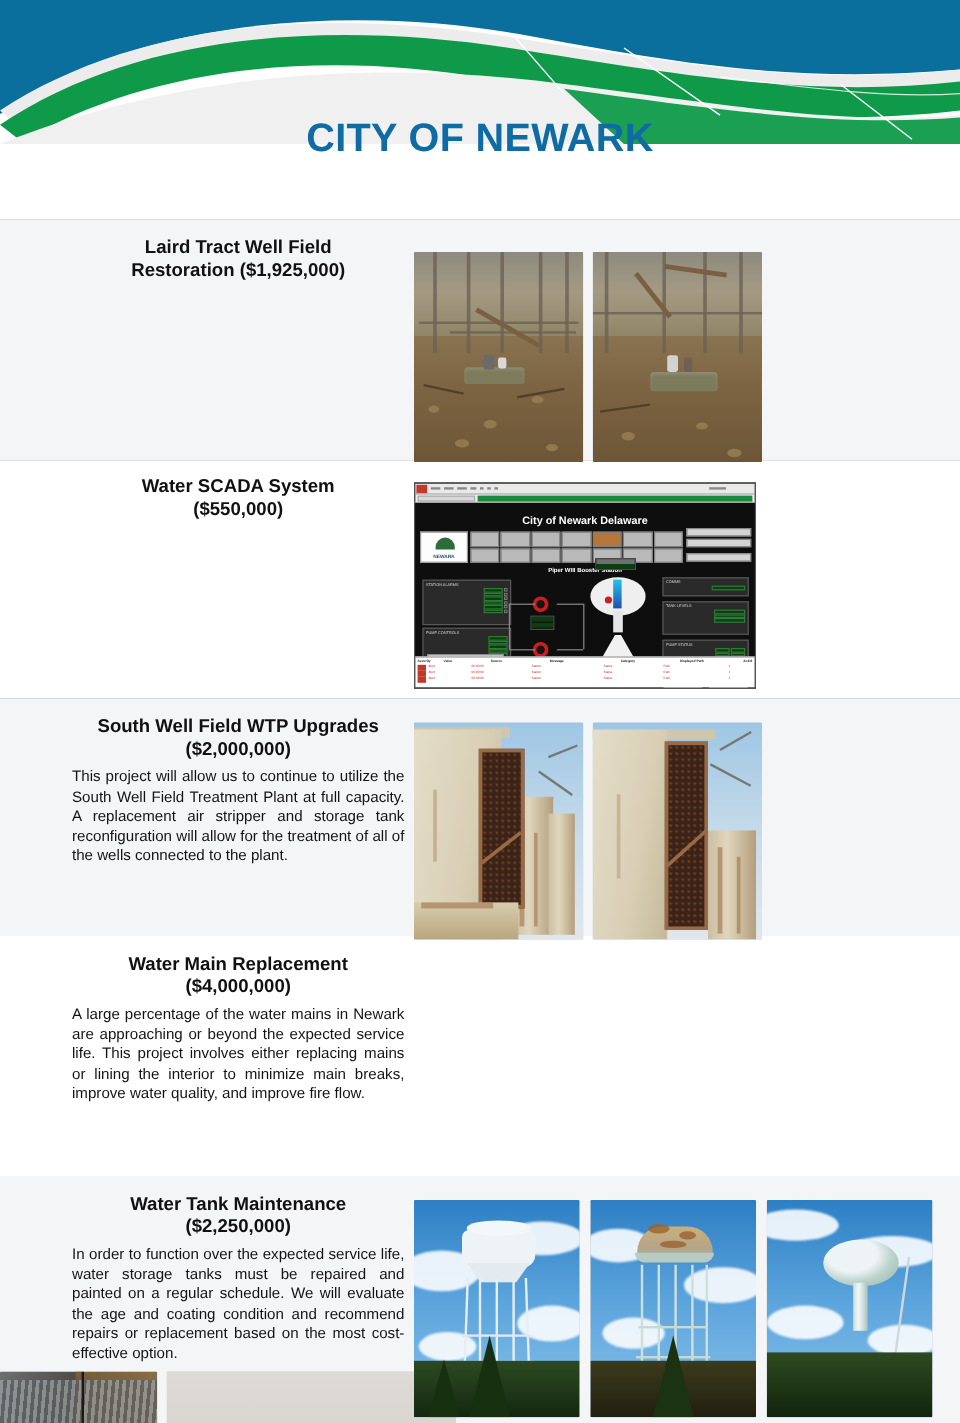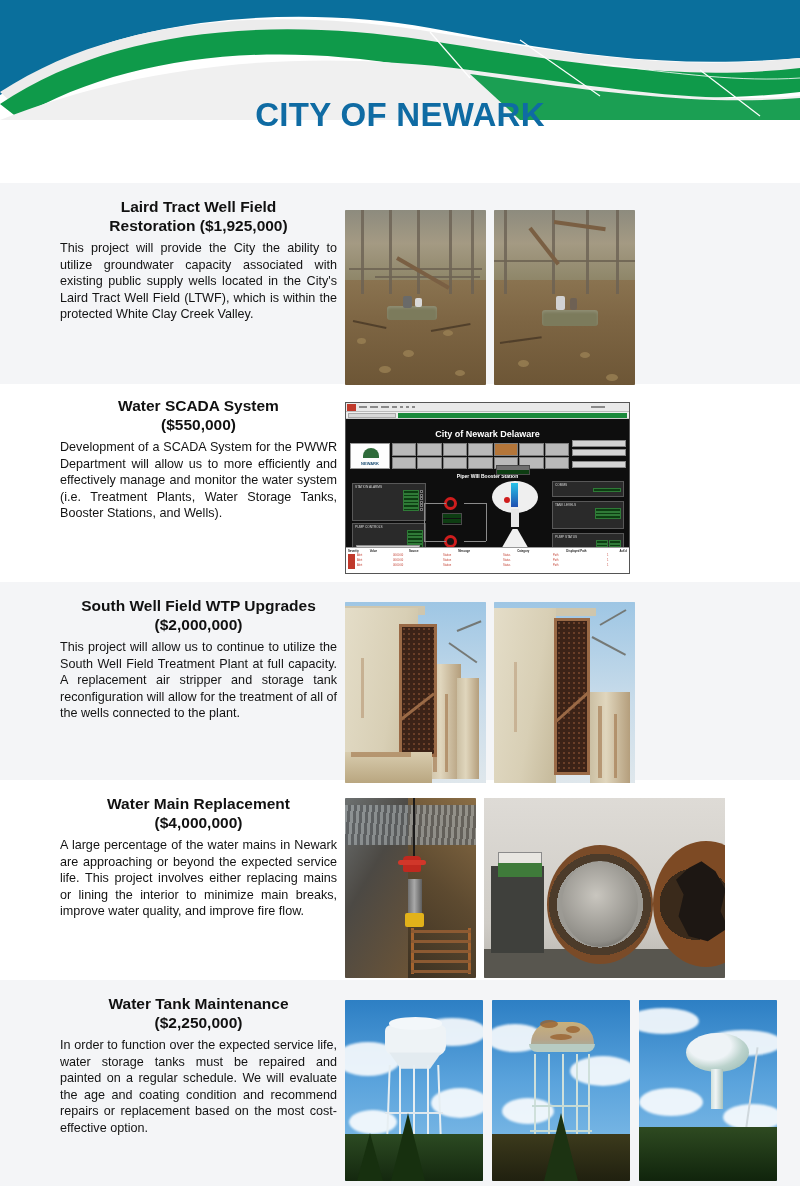--- a/index.html
+++ b/index.html
@@ -133,21 +133,21 @@
   .ph-strip .window { position:absolute; background:#3c2317; border:3px solid #9a6a46; }
   .ph-strip .mesh { position:absolute; inset:0; background:
       radial-gradient(circle at 2px 2px, #6a3f28 1px, transparent 1.2px) 0 0/5px 5px; }
   .ph-strip .brace { position:absolute; height:3px; background:#9a6a46; transform-origin:left center; }
   .ph-strip .tankr { position:absolute; background: linear-gradient(90deg,#cbbfa3,#e0d6bd 40%,#b49e7c 100%); }
   .ph-strip .rust { position:absolute; background:#9a6b3f; opacity:.55; }
   .ph-strip .branch { position:absolute; background:#6b6a62; transform-origin:left center; opacity:.85; }
   .ph-strip .skirt { position:absolute; left:0; bottom:0; width:62%; height:17%; background: linear-gradient(180deg,#d8ccae,#b9a680); }
 
   
-  .sec4 { padding-top: 14px; padding-bottom: 12px; height: 200px; }
+  .sec4 { padding-top: 14px; padding-bottom: 12px; height: 200px; flex-direction: column; }
   .sec4 .sec-media { padding-top: 4px; }
   .ph-trench { width: 131px; height: 180px; }
   .ph-trench .wallL { position:absolute; left:0; top:0; width:52%; height:100%;
        background: linear-gradient(120deg,#6d7171 0%, #4c4944 40%, #6c5436 100%); }
   .ph-trench .wallR { position:absolute; right:0; top:0; width:52%; height:100%;
        background: linear-gradient(220deg,#8a6d45 0%, #5d4a30 50%, #3c3122 100%); }
   .ph-trench .rockband { position:absolute; left:0; right:0; top:4%; height:22%;
        background: repeating-linear-gradient(95deg,#9aa0a2 0 3px,#5d6164 3px 6px); opacity:.75; }
   .ph-trench .hydrant { position:absolute; left:44%; top:32%; width:18px; height:16px; background:#c0291f; border-radius:4px 4px 2px 2px; }
   .ph-trench .hydrant:after { content:""; position:absolute; left:-5px; top:4px; width:28px; height:5px; background:#d1372a; border-radius:3px; }
@@ -228,21 +228,20 @@
     </svg>
     <div class="header-title">
       <span>CITY OF NEWARK</span>
     </div>
   </div>
 
   <div class="section gray sec1">
     <div class="sec-text">
       <div class="sec-title">Laird Tract Well Field
 Restoration ($1,925,000)</div>
-      <div class="sec-body">This project will provide the City the ability to utilize groundwater capacity associated with existing public supply wells located in the City's Laird Tract Well Field (LTWF), which is within the protected White Clay Creek Valley.</div>
     </div>
     <div class="sec-media">
       <div class="photo ph-woods">
         <div class="sky"></div>
           <div class="ground"></div>
         <div class="trunk" style="left:16px;"></div>
           <div class="trunk" style="left:44px;"></div>
         <div class="trunk" style="left:72px;"></div>
           <div class="trunk" style="left:104px;"></div>
         <div class="trunk" style="left:126px;"></div>
@@ -278,21 +277,20 @@
         <div class="leaf" style="left:86px; top:142px; width:10px; height:6px;"></div>
         <div class="leaf" style="left:112px; top:164px; width:12px; height:7px;"></div>
       </div>
     </div>
   </div>
 
   <div class="section white sec2">
     <div class="sec-text">
       <div class="sec-title">Water SCADA System
 ($550,000)</div>
-      <div class="sec-body">Development of a SCADA System for the PWWR Department will allow us to more efficiently and effectively manage and monitor the water system (i.e. Treatment Plants, Water Storage Tanks, Booster Stations, and Wells).</div>
     </div>
     <div class="sec-media">
       <div class="scada">
         <div class="winbar">
           <div class="app"></div>
           <div class="mi" style="left:13px; width:8px;"></div>
           <div class="mi" style="left:24px; width:8px;"></div>
           <div class="mi" style="left:35px; width:8px;"></div>
           <div class="mi" style="left:46px; width:5px;"></div>
           <div class="mi" style="left:54px; width:3px;"></div>

